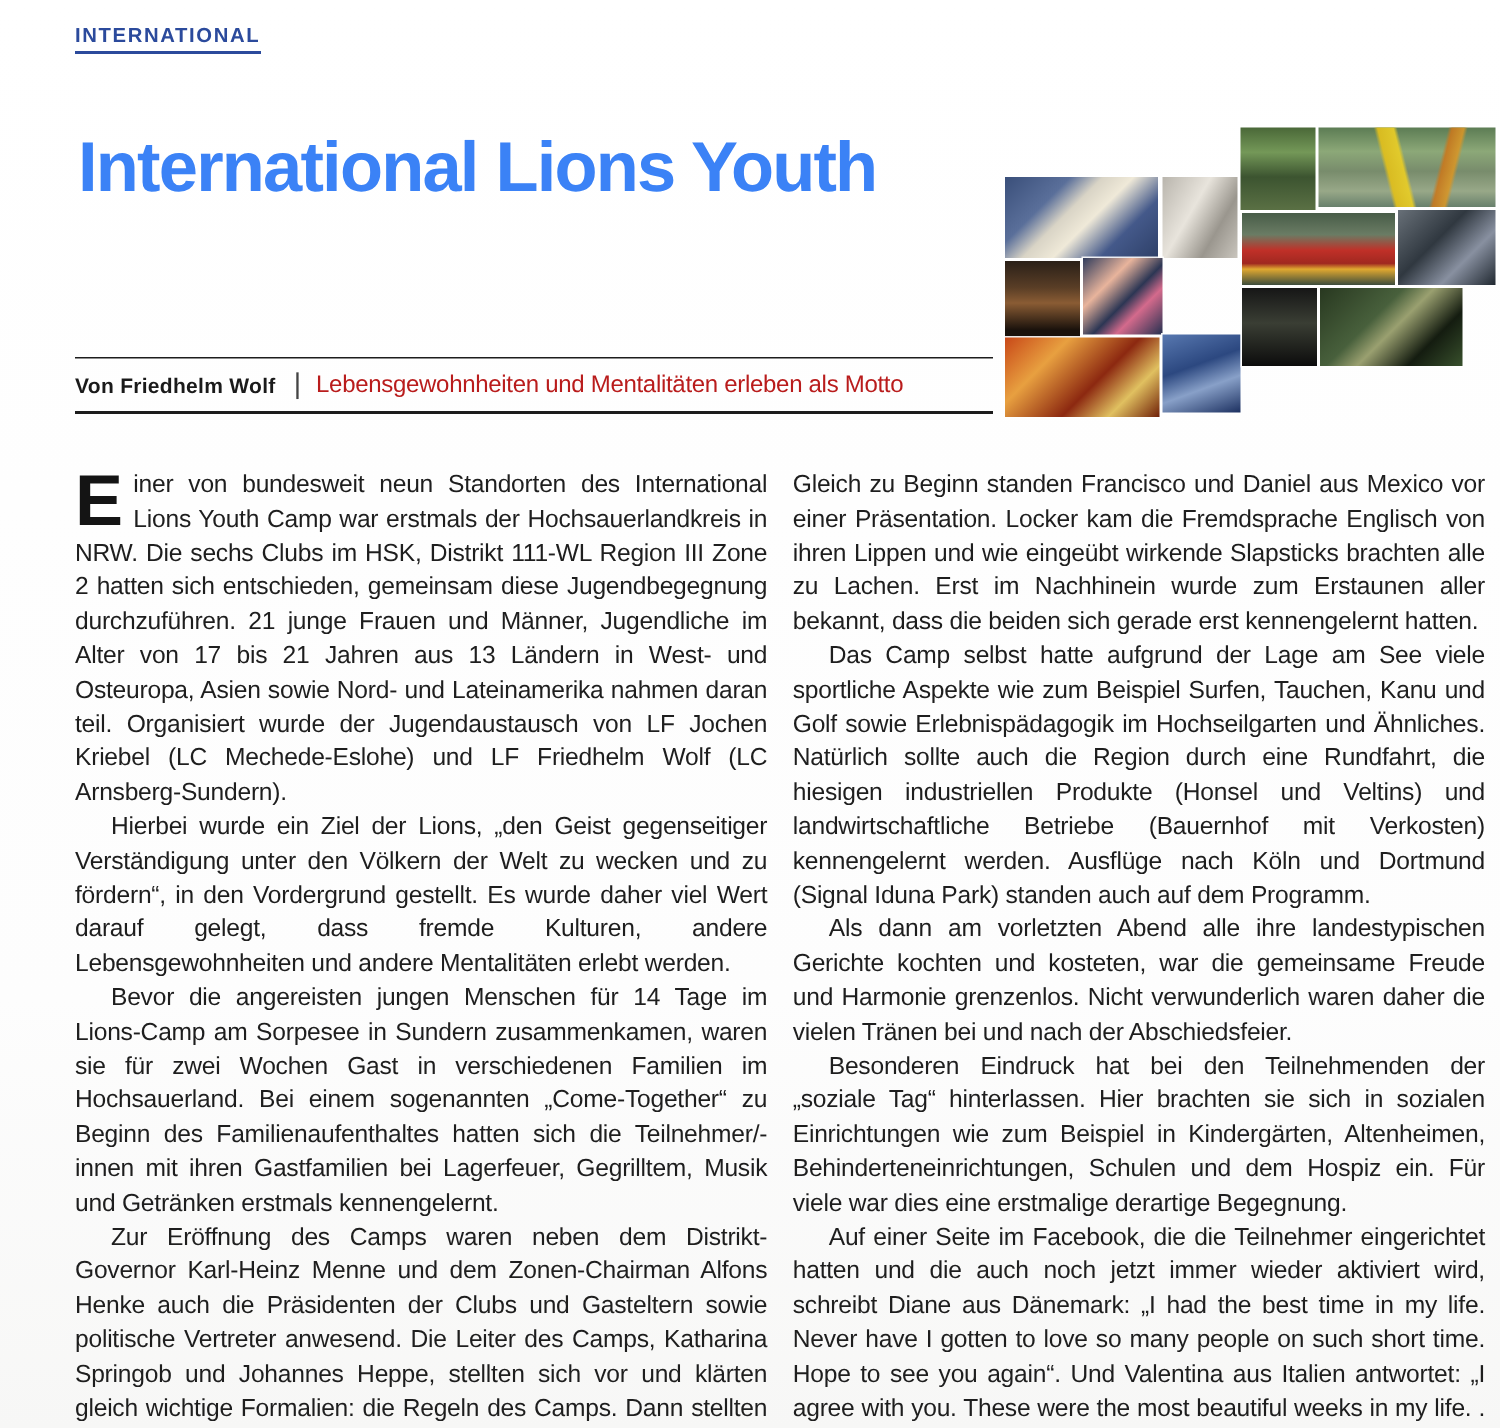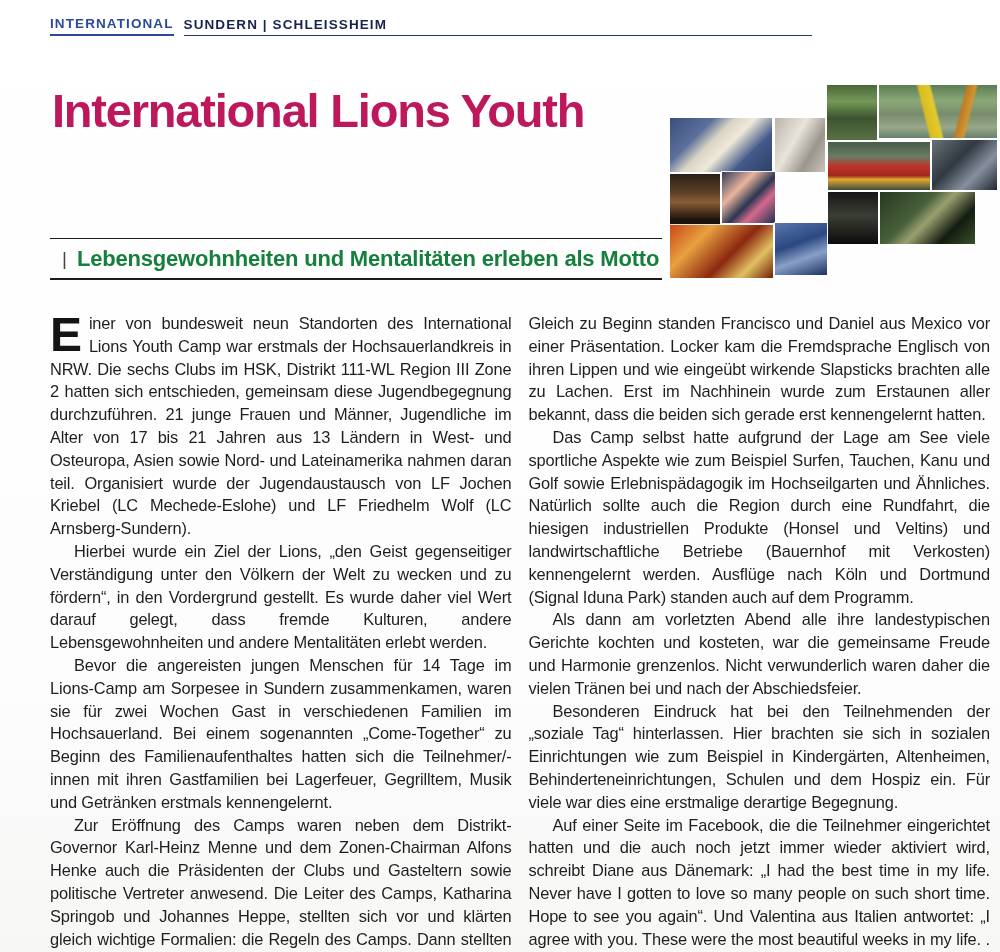--- a/index.html
+++ b/index.html
@@ -26,35 +26,35 @@
   .kicker .rest{
     flex:1;display:flex;align-items:flex-end;
     border-bottom:1.5px solid #25356e;
     margin-left:10px;padding-bottom:3px;
   }
   .kicker .subsection{color:#17224e;}
 
   
   .headline{
     position:absolute;left:52px;top:78px;width:640px;
-    font-size:47px;line-height:66px;font-weight:bold;color:#be185d;
+    font-size:47px;line-height:66px;font-weight:bold;color:#3b82f6;
     letter-spacing:-1.2px;
   }
 
   
   .byline{
     position:absolute;left:50px;top:238px;width:612px;
     border-top:1.5px solid #1c1c1c;
     border-bottom:2px solid #1c1c1c;
     padding:7px 0 6px 0;
     display:flex;align-items:center;
   }
   .byline .author{font-size:14px;font-weight:bold;color:#1a1a1a;letter-spacing:.2px;}
   .byline .sep{font-size:19px;font-weight:300;color:#444;margin:0 10px 0 12px;}
-  .byline .subtitle{font-size:22px;color:#15803d;letter-spacing:-0.2px;font-weight:bold;}
+  .byline .subtitle{font-size:16px;color:#b91c1c;letter-spacing:-0.2px;}
 
   
   .collage{position:absolute;left:668px;top:80px;width:332px;height:202px;}
   .ph{position:absolute;box-shadow:0 0 0 1px rgba(255,255,255,.9);}
   .pA{left:2px;  top:38px; width:102px;height:54px;
       background:linear-gradient(135deg,#3a4f7a 0%,#5a6f9a 28%,#d9d4c6 42%,#efe9d8 55%,#44598a 75%,#2e4068 100%);}
   .pB{left:107px;top:38px; width:50px; height:54px;
       background:linear-gradient(120deg,#b9b5ad 0%,#e8e4dc 40%,#9a968e 70%,#c9c5bd 100%);}
   .pC{left:2px;  top:94px; width:50px; height:51px;
       background:linear-gradient(180deg,#2a2018 0%,#5a3e26 35%,#8a5c34 55%,#1a120c 90%);}
@@ -101,30 +101,28 @@
     margin:3px 7px 0 0;
   }
 </style>
 </head>
 <body>
 
 <div class="page">
 
   <div class="kicker">
     <span class="section">INTERNATIONAL</span>
-    <span class="rest">
-      <span class="subsection">SUNDERN | SCHLEISSHEIM</span>
-    </span>
   </div>
 
   <h1 class="headline" style="margin:0;">
     <span>International Lions Youth</span><br>
   </h1>
 
   <div class="byline">
+    <span class="author">Von Friedhelm Wolf</span>
     <span class="sep">|</span>
     <span class="subtitle">Lebensgewohnheiten und Mentalitäten erleben als Motto</span>
   </div>
 
   <div class="collage">
     <div class="ph pA"></div>
     <div class="ph pB"></div>
     <div class="ph pC"></div>
     <div class="ph pD"></div>
     <div class="ph pE"></div>

